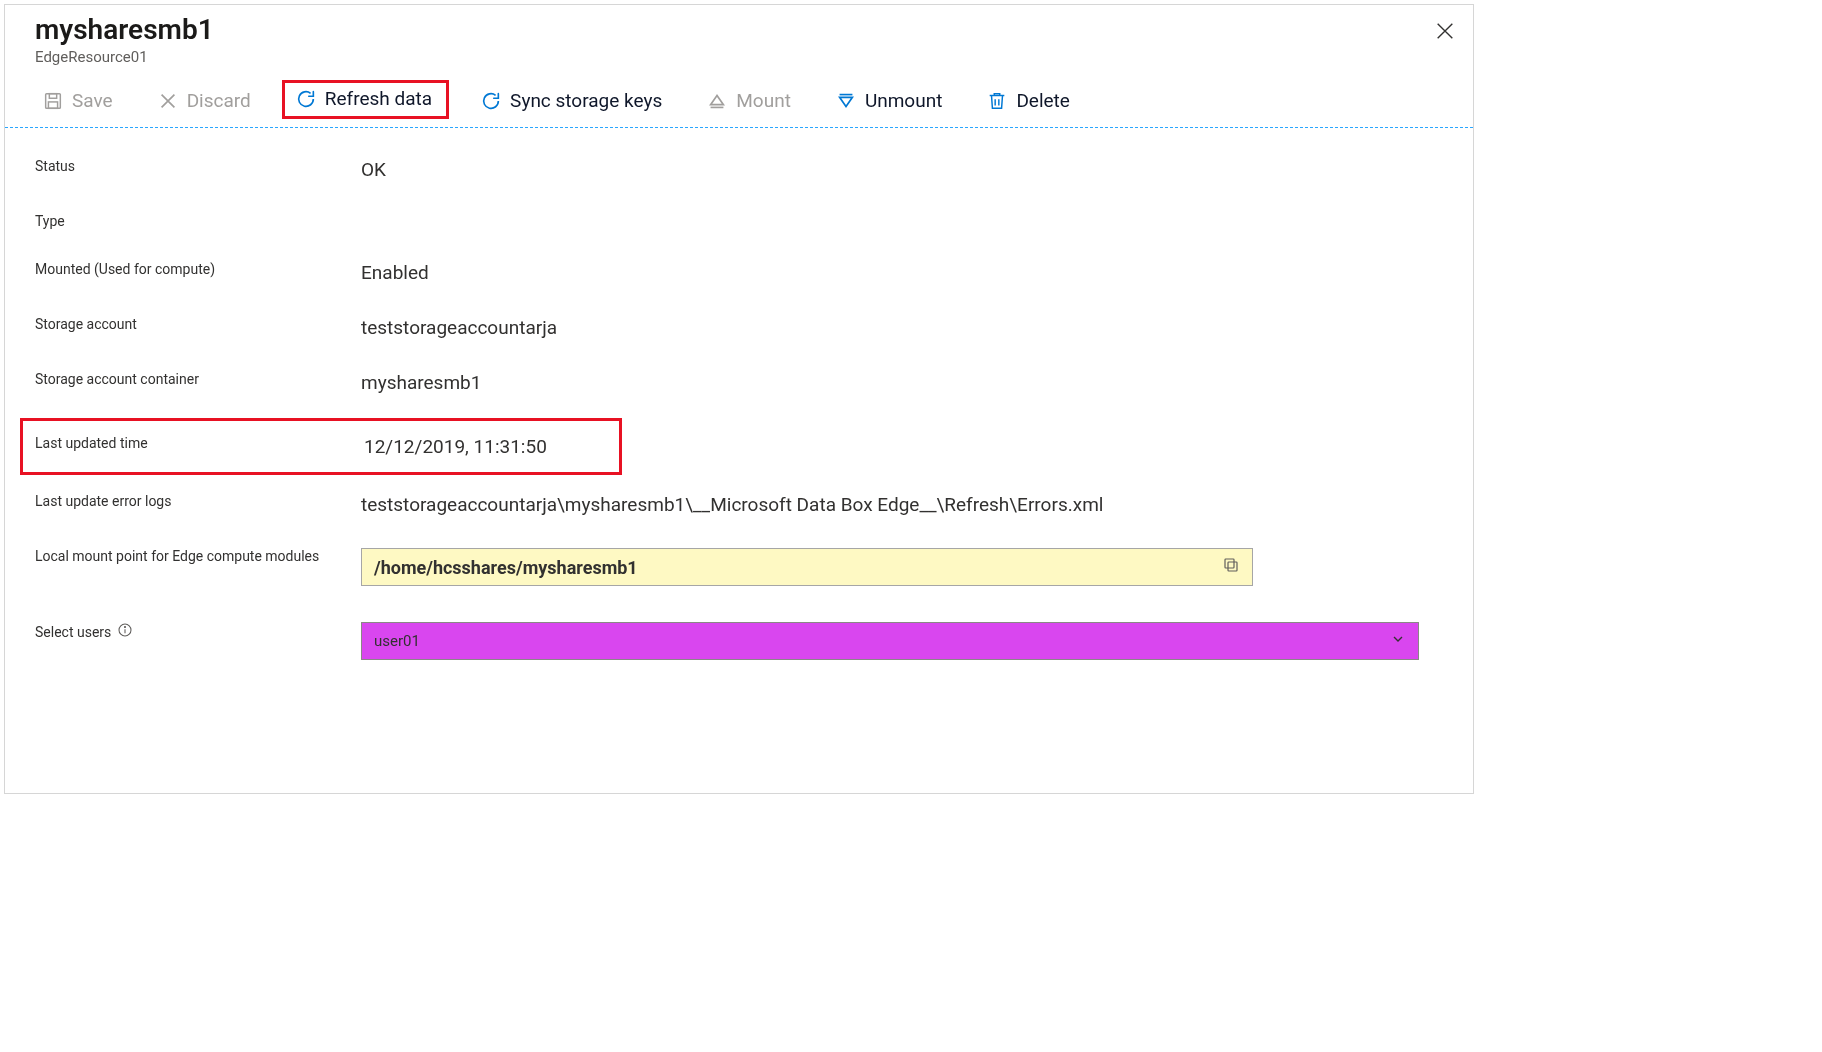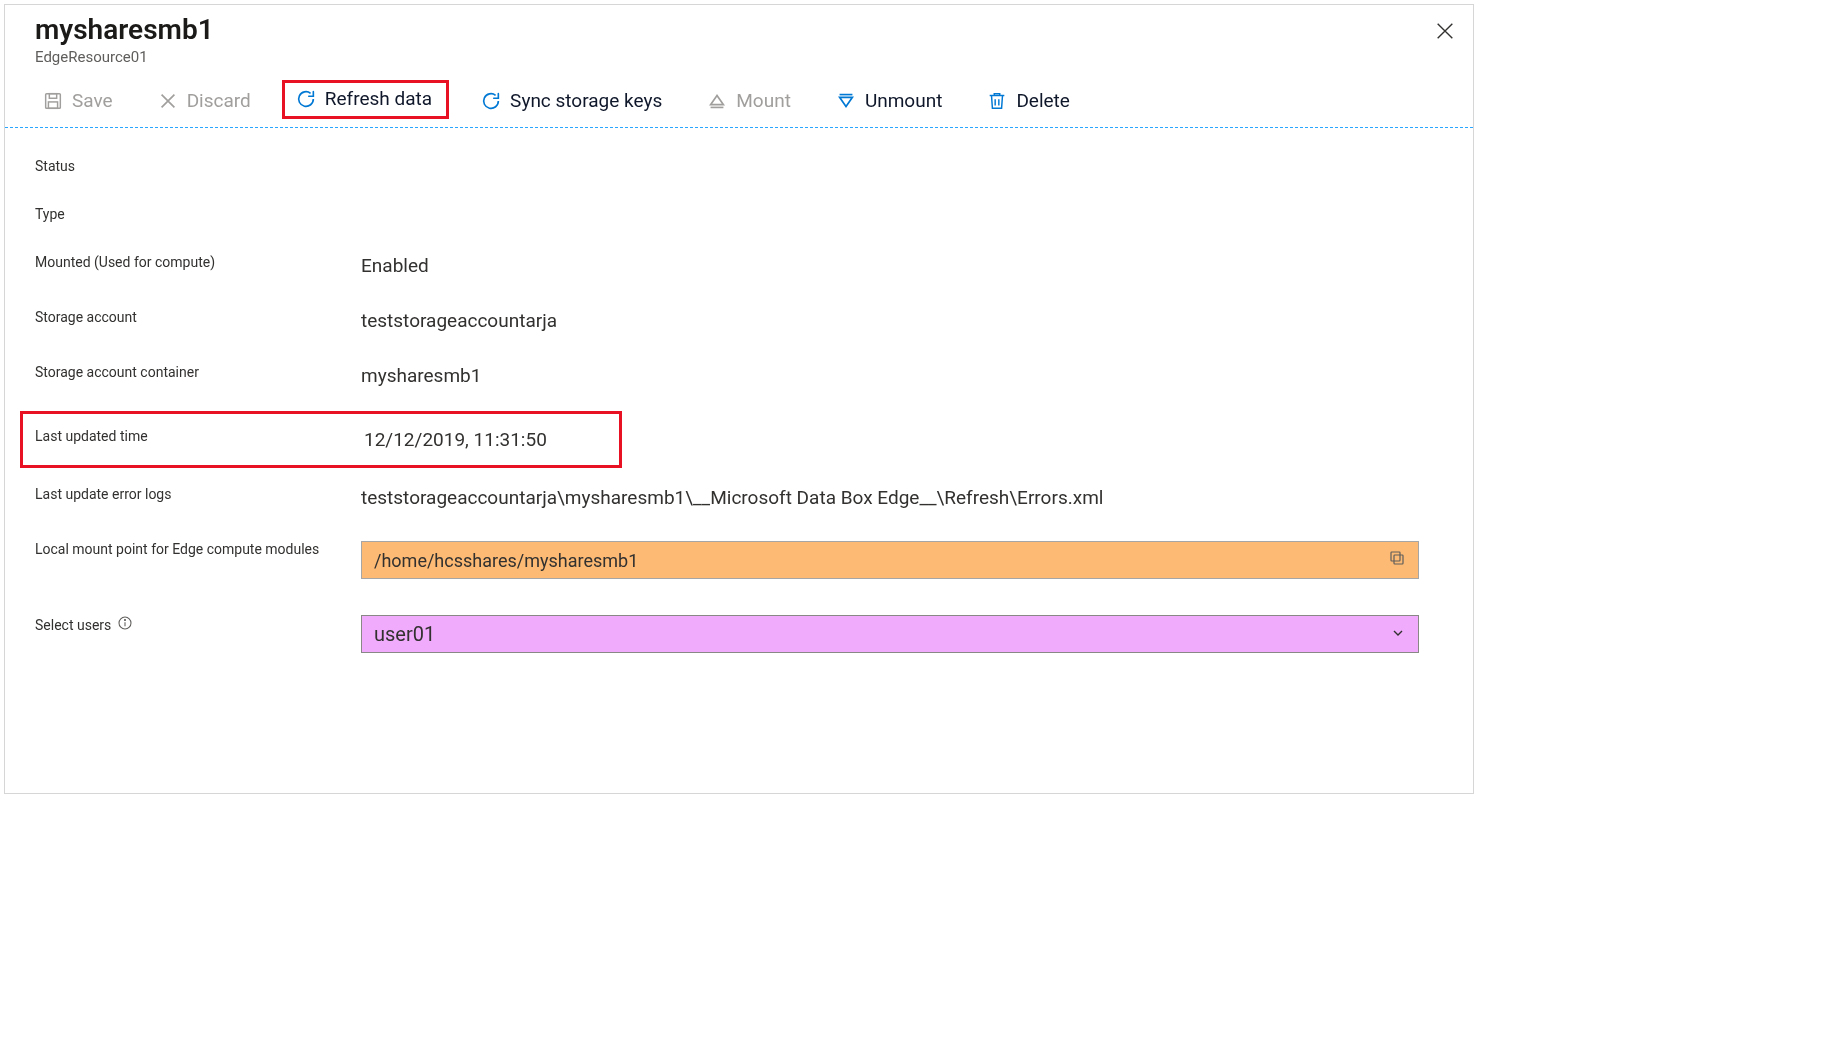--- a/index.html
+++ b/index.html
@@ -96,43 +96,44 @@
     padding: 14px 0 14px 0;
     margin-left: -15px;
     padding-left: 12px;
     width: 602px;
     margin-bottom: 18px;
     margin-top: -8px;
   }
   .row.boxed .lbl-col { width: 329px; }
 
   .readonly-field {
-    background: #fdba74;
+    background: #fef9c3;
     border: 1px solid #a6a6a6;
     padding: 6px 12px;
     display: flex;
     align-items: center;
     justify-content: space-between;
     font-size: 18px;
-    width: 1058px;
+    width: 892px;
     height: 38px;
+    font-weight: bold;
   }
   .copy-ic { color: #605e5c; cursor: pointer; }
 
   .select-field {
     border: 1px solid #8a8886;
     padding: 14px 12px;
     display: flex;
     align-items: center;
     justify-content: space-between;
-    font-size: 20px;
+    font-size: 15px;
     width: 1058px;
     height: 38px;
     cursor: pointer;
-    background: #f0abfc;
+    background: #d946ef;
   }
   .info-ic { color: #605e5c; }
 </style>
 </head>
 <body>
 
 <div class="panel">
 
   <div class="header">
     <div class="title">mysharesmb1</div>
@@ -211,20 +212,21 @@
             <line x1="14" y1="10" x2="14" y2="17"></line>
           </svg>
       </span>
       <span>Delete</span>
     </div>
   </div>
 
   <div class="content">
     <div class="row">
       <div class="lbl-col">Status</div>
+      <div class="val-col">OK</div>
     </div>
     <div class="row">
       <div class="lbl-col">Type</div>
     </div>
     <div class="row">
       <div class="lbl-col">Mounted (Used for compute)</div>
       <div class="val-col">Enabled</div>
     </div>
     <div class="row">
       <div class="lbl-col">Storage account</div>

